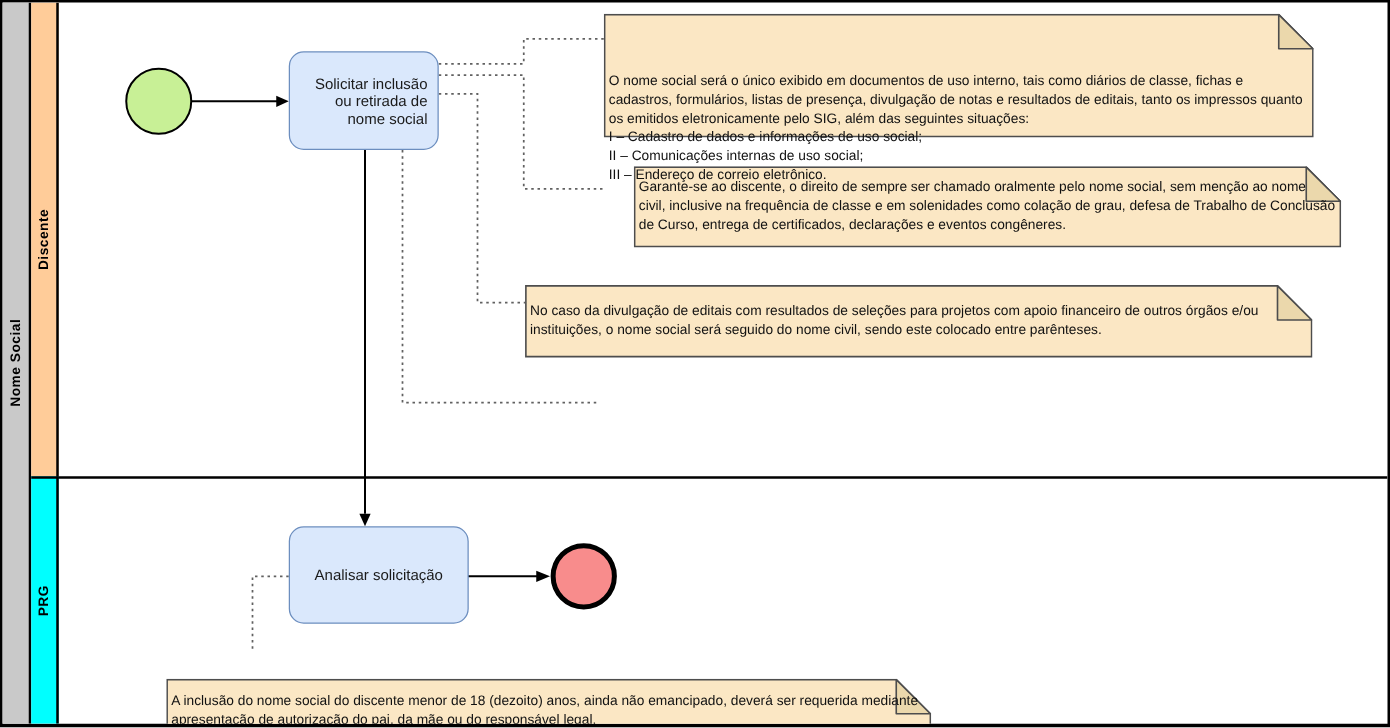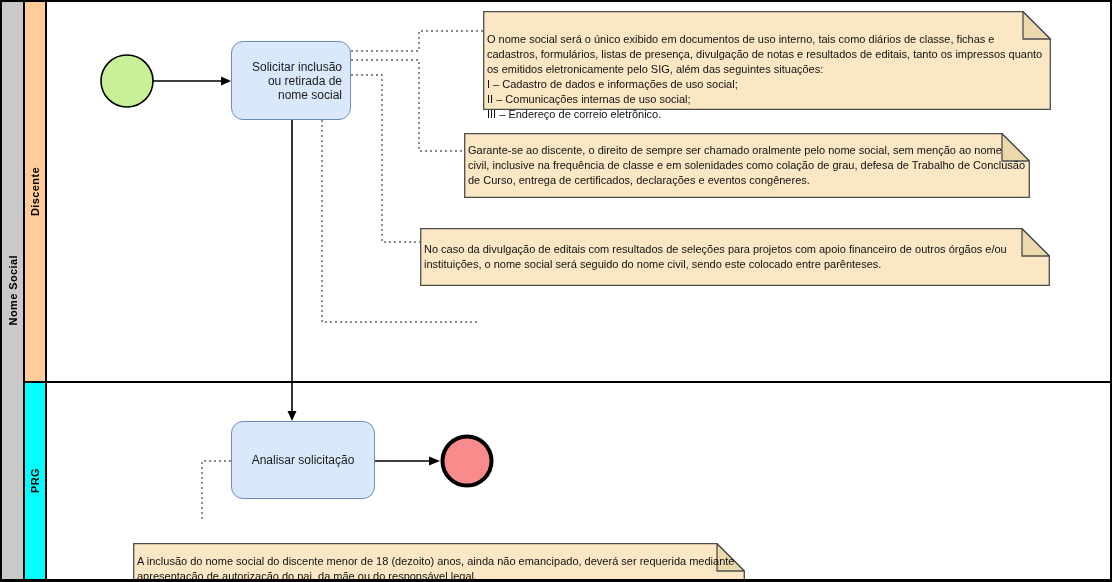--- a/index.html
+++ b/index.html
@@ -80,26 +80,26 @@
   </div>
   <div class="abs task" style="left:229px;top:419px;width:144px;height:78px;">
     <span>Analisar solicitação</span>
   </div>
 
   <div class="abs note" style="left:481px;top:9px;width:568px;height:99px;">
       <svg viewBox="0 0 568 99" class="note-bg">
         <polygon points="0.7,0.7 540,0.7 567.3,28 567.3,98.3 0.7,98.3" class="note-body"></polygon>
         <polygon points="540,0.7 567.3,28 540,28" class="note-flap"></polygon>
       </svg>
-    <div class="note-text" style="padding-top:21px;">O nome social será o único exibido em documentos de uso interno, tais como diários de classe, fichas e cadastros, formulários, listas de presença, divulgação de notas e resultados de editais, tanto os impressos quanto os emitidos eletronicamente pelo SIG, além das seguintes situações:
+    <div class="note-text" style="padding-top:21px;margin-top:26px;">O nome social será o único exibido em documentos de uso interno, tais como diários de classe, fichas e cadastros, formulários, listas de presença, divulgação de notas e resultados de editais, tanto os impressos quanto os emitidos eletronicamente pelo SIG, além das seguintes situações:
 I – Cadastro de dados e informações de uso social;
 II – Comunicações internas de uso social;
 III – Endereço de correio eletrônico.</div>
   </div>
-  <div class="abs note vcenter" style="left:462px;top:131px;width:566px;height:65px;">
+  <div class="abs note vcenter" style="left:505px;top:131px;width:566px;height:65px;">
       <svg viewBox="0 0 566 65" class="note-bg">
         <polygon points="0.7,0.7 538,0.7 565.3,28 565.3,64.3 0.7,64.3" class="note-body"></polygon>
         <polygon points="538,0.7 565.3,28 538,28" class="note-flap"></polygon>
       </svg>
     <div class="note-text">Garante-se ao discente, o direito de sempre ser chamado oralmente pelo nome social, sem menção ao nome civil, inclusive na frequência de classe e em solenidades como colação de grau, defesa de Trabalho de Conclusão de Curso, entrega de certificados, declarações e eventos congêneres.</div>
   </div>
   <div class="abs note vcenter" style="left:418px;top:221px;width:630px;height:68px;">
       <svg viewBox="0 0 630 58" class="note-bg">
         <polygon points="0.7,0.7 602,0.7 629.3,28 629.3,57.3 0.7,57.3" class="note-body"></polygon>
         <polygon points="602,0.7 629.3,28 602,28" class="note-flap"></polygon>

